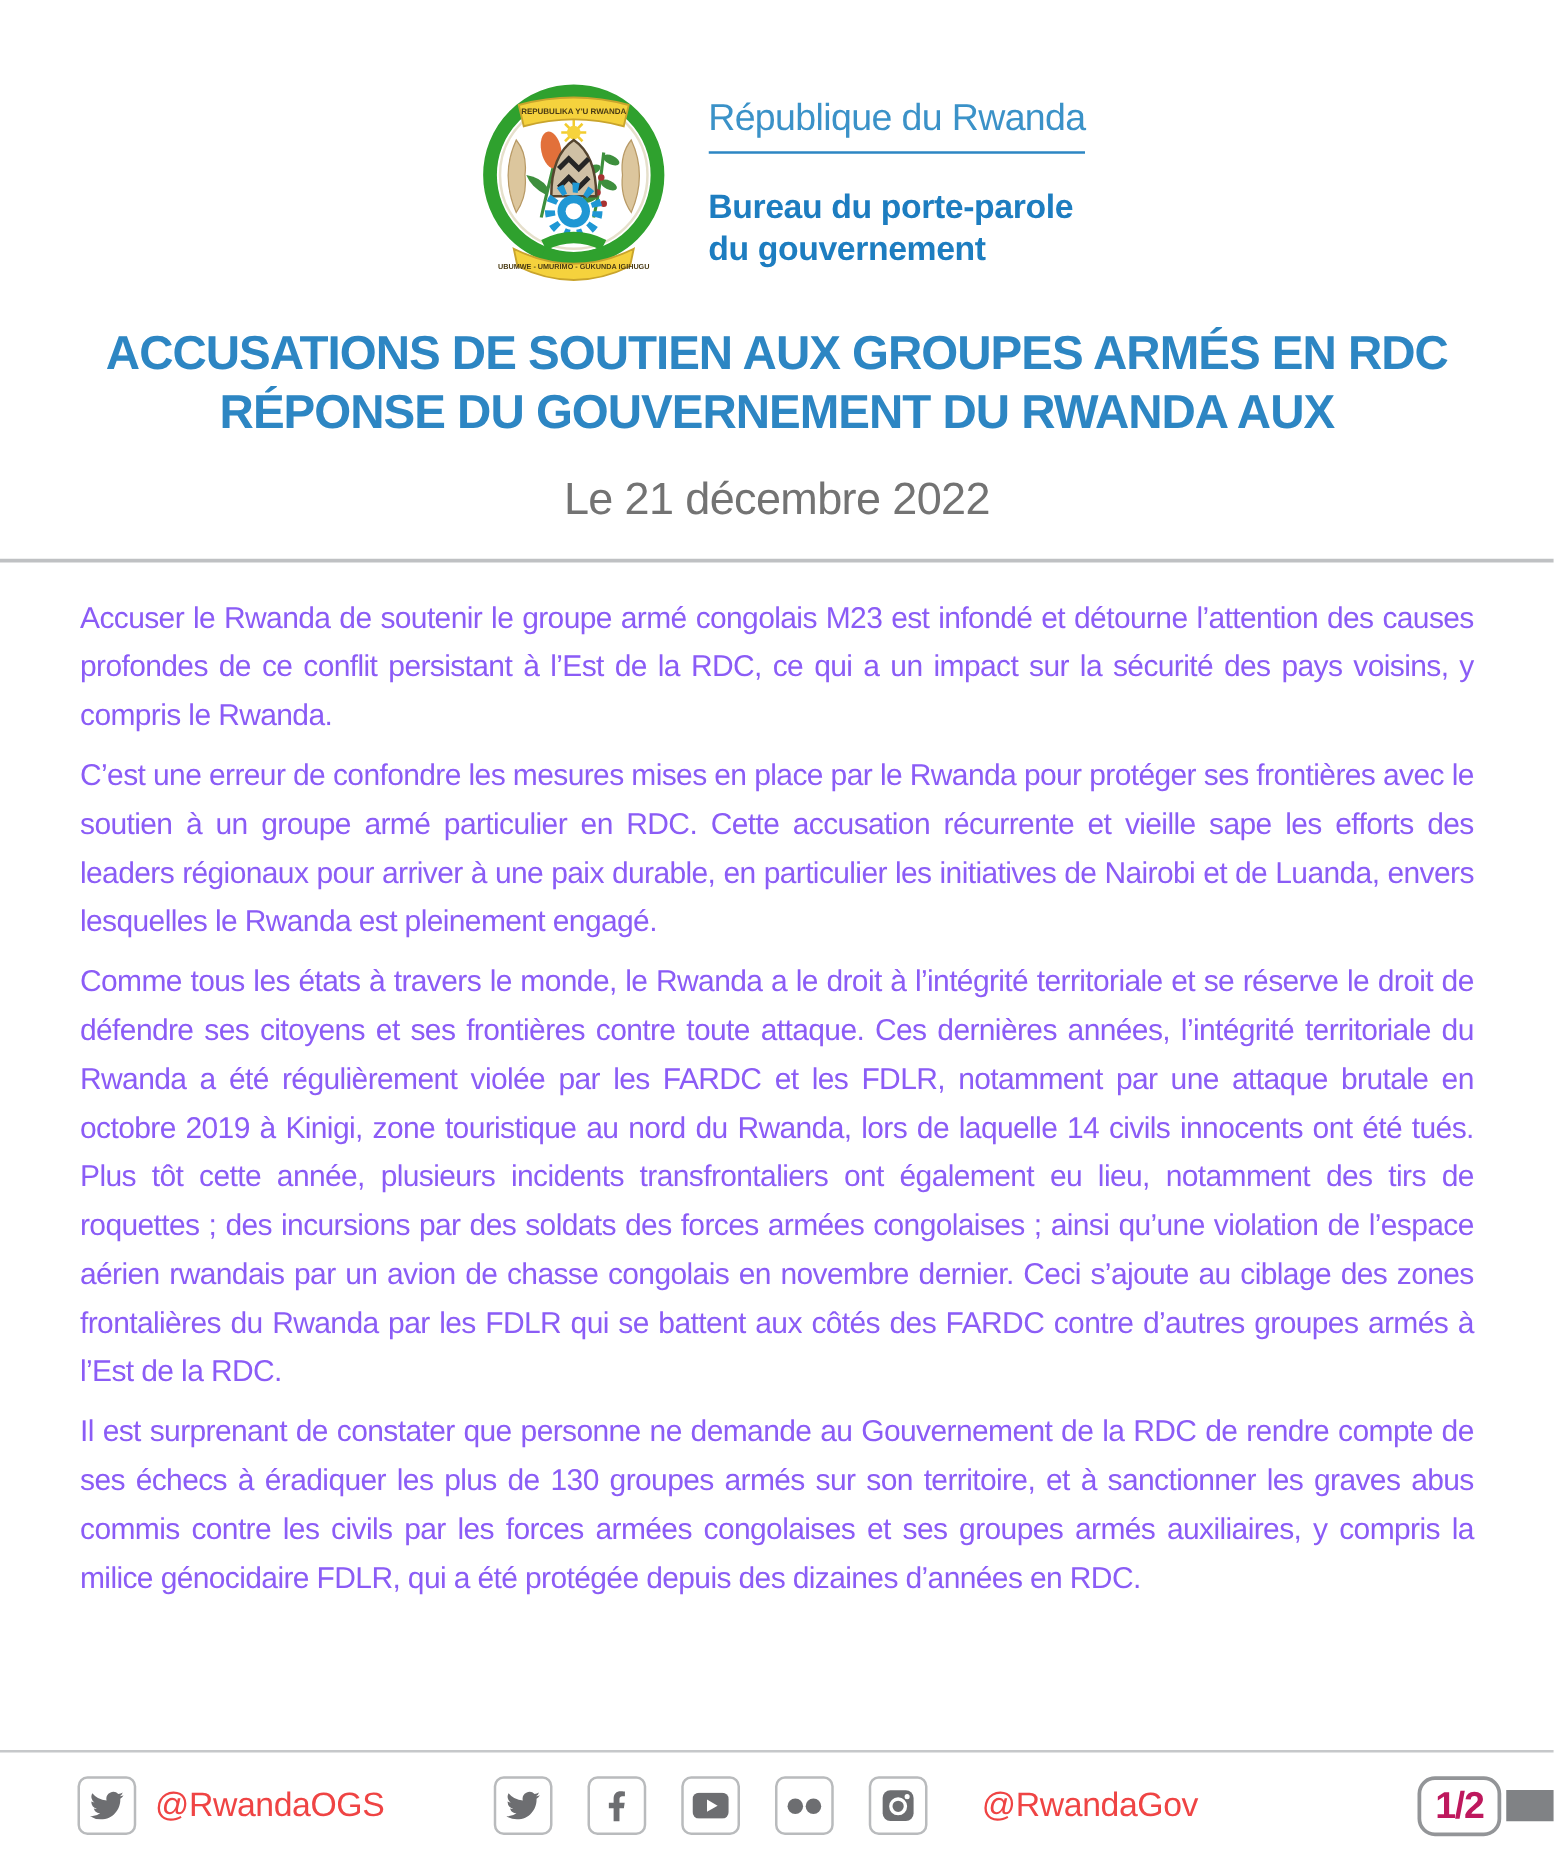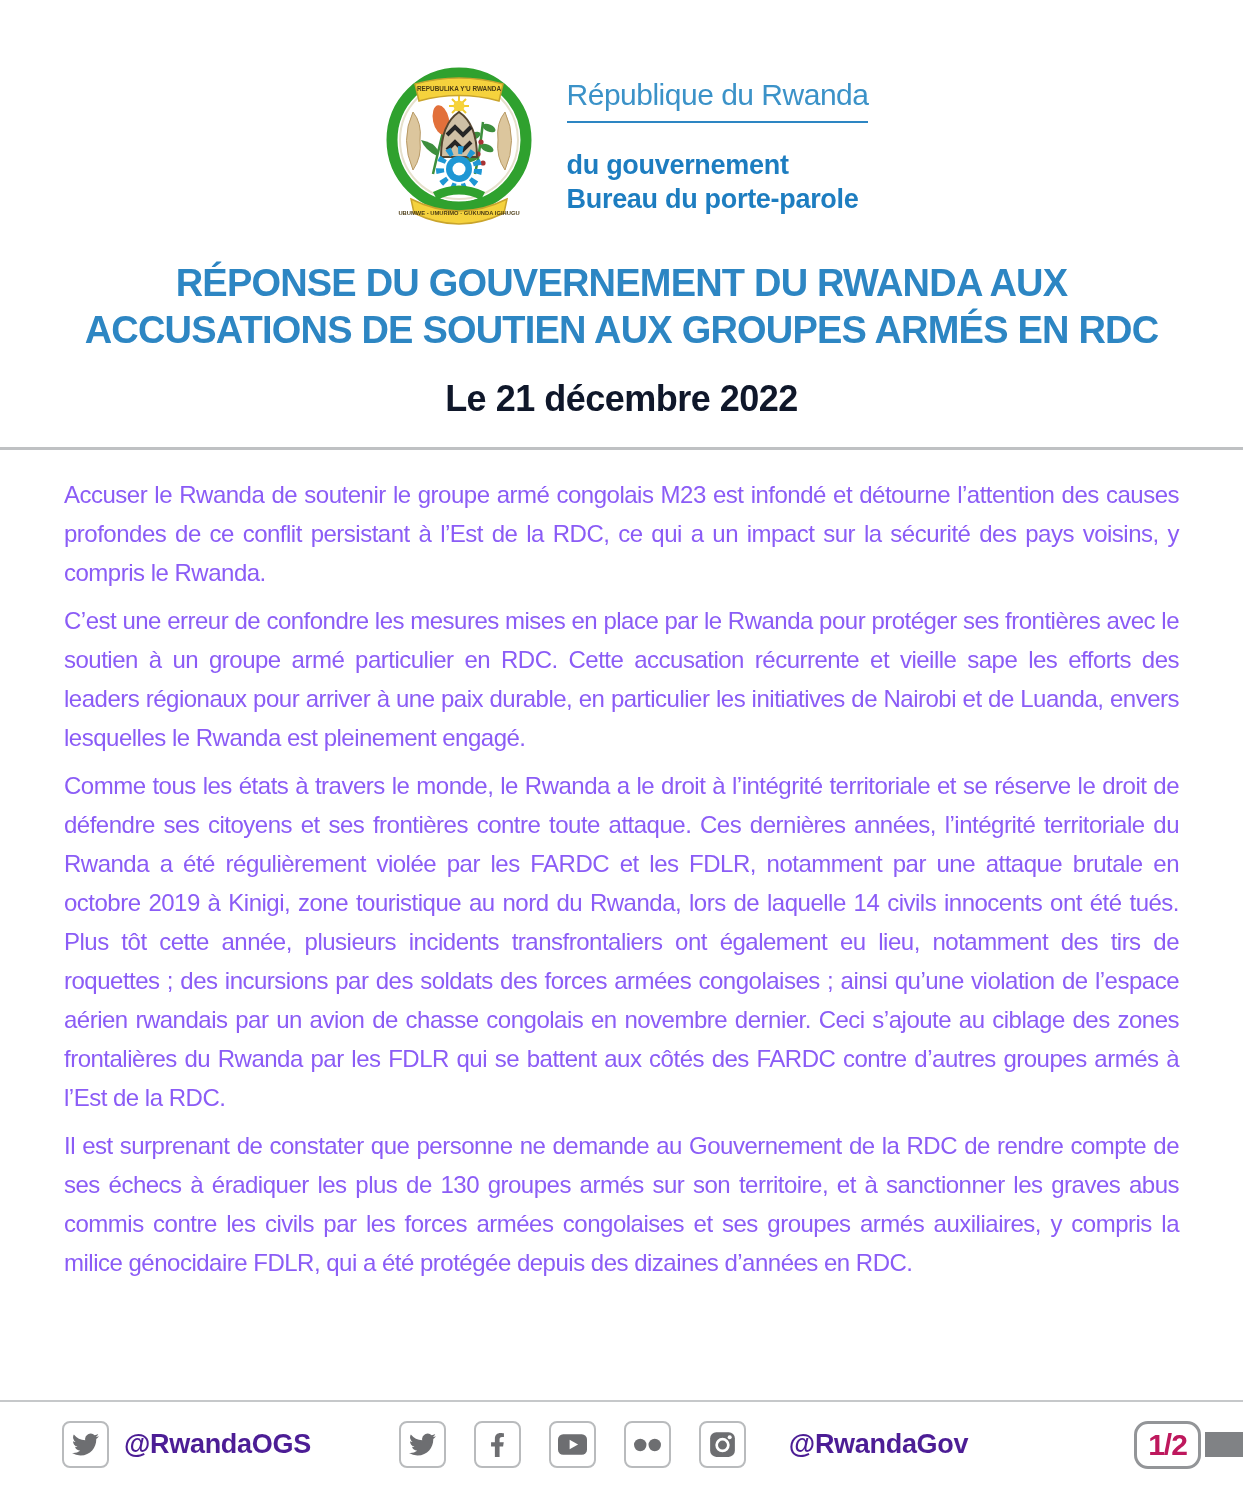--- a/index.html
+++ b/index.html
@@ -33,21 +33,21 @@
   .office div { white-space:nowrap; }
 
   
   .title {
     margin-top:28px; text-align:center;
     color:#2d86c3; font-weight:700; font-size:38px;
     line-height:47px; letter-spacing:-0.8px;
   }
   .doc-date {
     margin-top:24px; text-align:center;
-    color:#0f172a; font-size:36px; font-weight:700;
+    color:#737373; font-size:36px; font-weight:400;
     letter-spacing:-0.5px;
   }
   .rule { height:3px; background:#bfc1c3; margin-top:27px; }
 
   
   .article { padding:25px 64px 0 64px; }
   .article p {
     font-size:24px; line-height:39px; letter-spacing:-0.5px;
     text-align:justify; color:#8b5cf6; margin-bottom:9px;
   }
@@ -58,21 +58,21 @@
     border-top:2px solid #c6c8ca; background:#ffffff;
     display:flex; align-items:center; padding-left:62px;
   }
   .icon-box {
     width:47px; height:47px; border:2px solid #b9bbbd; border-radius:8px;
     display:flex; align-items:center; justify-content:center;
     background:#fff; flex:0 0 auto; cursor:pointer;
   }
   .icon-box svg { display:block; }
   .handle {
-    font-size:27px; font-weight:700; color:#4c1d95;
+    font-size:27px; font-weight:400; color:#ef4444;
     margin-left:15px; letter-spacing:-0.3px; white-space:nowrap;
   }
   .social-group { display:flex; align-items:center; gap:28px; margin-left:88px; }
   .page-group { margin-left:auto; display:flex; align-items:center; }
   .page-badge {
     width:67px; height:48px; border:3px solid #939598; border-radius:14px;
     display:flex; align-items:center; justify-content:center;
     font-size:30px; font-weight:700; color:#be185d; letter-spacing:-1px;
     background:#fff;
   }
@@ -125,29 +125,29 @@
     <path d="M40 22 Q84 10 128 22 L124 39 Q84 28 44 39 Z" fill="#f5d23d" stroke="#c9a42c" stroke-width="1.5"></path>
     <text x="84" y="29" font-size="6.4" font-weight="bold" text-anchor="middle" fill="#4a3b14">REPUBULIKA Y'U RWANDA</text>
 
     <path d="M36 137 Q84 161 132 137 L129 151 Q84 173 39 151 Z" fill="#f5d23d" stroke="#c9a42c" stroke-width="1.5"></path>
     <text x="84" y="153" font-size="5.8" font-weight="bold" text-anchor="middle" fill="#4a3b14">UBUMWE - UMURIMO - GUKUNDA IGIHUGU</text>
   </svg>
 
   <div class="org-block">
     <div class="org-name">République du Rwanda</div>
     <div class="office">
+      <div>Bureau du porte-parole</div>
       <div>du gouvernement</div>
-      <div>Bureau du porte-parole</div>
     </div>
   </div>
 </div>
 
 <h1 class="title">
+  <span style="display:block">ACCUSATIONS DE SOUTIEN AUX GROUPES ARMÉS EN RDC</span>
   <span style="display:block">RÉPONSE DU GOUVERNEMENT DU RWANDA AUX</span>
-  <span style="display:block">ACCUSATIONS DE SOUTIEN AUX GROUPES ARMÉS EN RDC</span>
 </h1>
 <div class="doc-date">Le 21 décembre 2022</div>
 <div class="rule"></div>
 
 <div class="article">
   <p>Accuser le Rwanda de soutenir le groupe armé congolais M23 est infondé et détourne l’attention des causes profondes de ce conflit persistant à l’Est de la RDC, ce qui a un impact sur la sécurité des pays voisins, y compris le Rwanda.</p>
   <p>C’est une erreur de confondre les mesures mises en place par le Rwanda pour protéger ses frontières avec le soutien à un groupe armé particulier en RDC. Cette accusation récurrente et vieille sape les efforts des leaders régionaux pour arriver à une paix durable, en particulier les initiatives de Nairobi et de Luanda, envers lesquelles le Rwanda est pleinement engagé.</p>
   <p>Comme tous les états à travers le monde, le Rwanda a le droit à l’intégrité territoriale et se réserve le droit de défendre ses citoyens et ses frontières contre toute attaque. Ces dernières années, l’intégrité territoriale du Rwanda a été régulièrement violée par les FARDC et les FDLR, notamment par une attaque brutale en octobre 2019 à Kinigi, zone touristique au nord du Rwanda, lors de laquelle 14 civils innocents ont été tués. Plus tôt cette année, plusieurs incidents transfrontaliers ont également eu lieu, notamment des tirs de roquettes ; des incursions par des soldats des forces armées congolaises ; ainsi qu’une violation de l’espace aérien rwandais par un avion de chasse congolais en novembre dernier. Ceci s’ajoute au ciblage des zones frontalières du Rwanda par les FDLR qui se battent aux côtés des FARDC contre d’autres groupes armés à l’Est de la RDC.</p>
   <p>Il est surprenant de constater que personne ne demande au Gouvernement de la RDC de rendre compte de ses échecs à éradiquer les plus de 130 groupes armés sur son territoire, et à sanctionner les graves abus commis contre les civils par les forces armées congolaises et ses groupes armés auxiliaires, y compris la milice génocidaire FDLR, qui a été protégée depuis des dizaines d’années en RDC.</p>
 </div>

